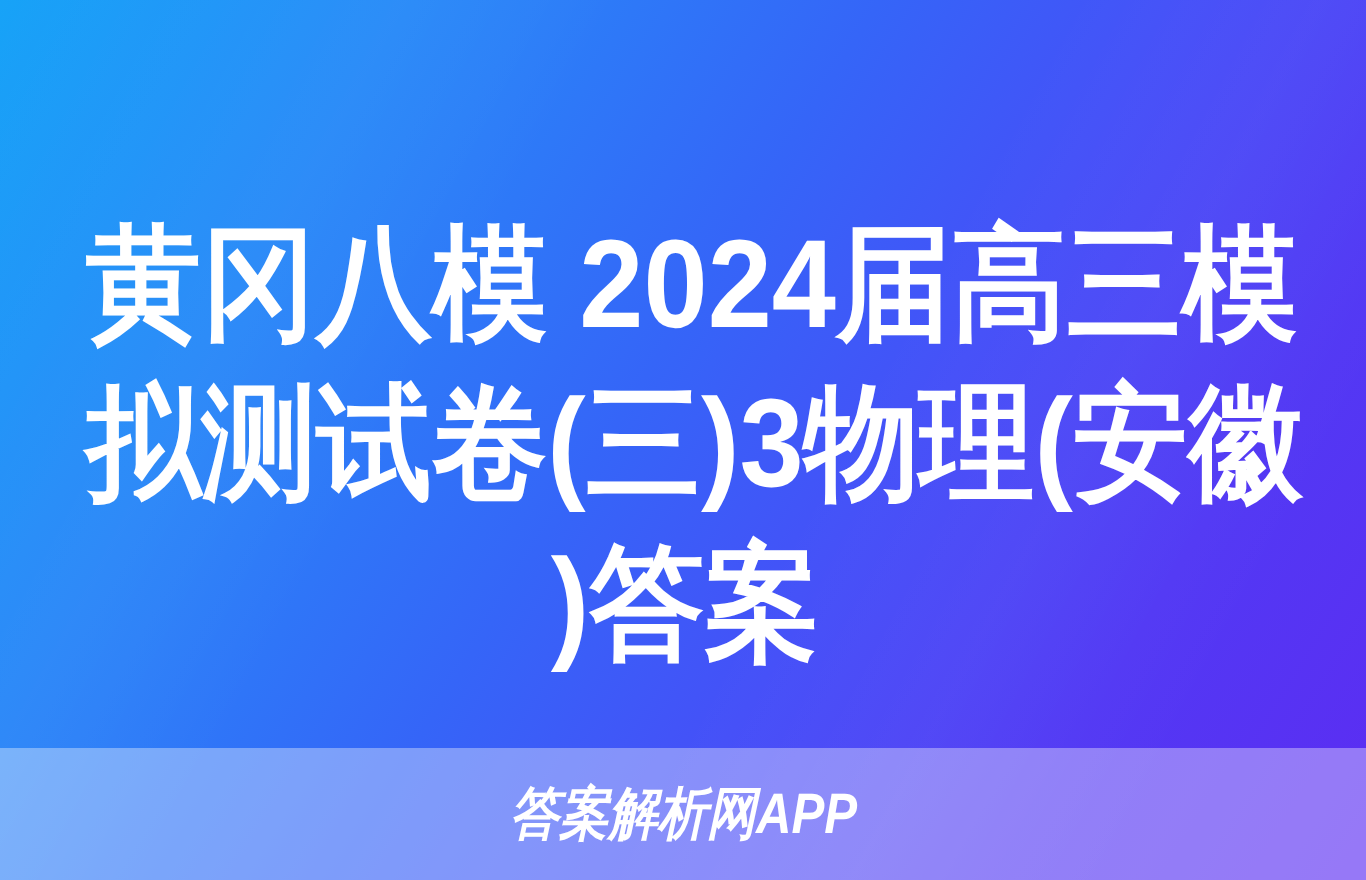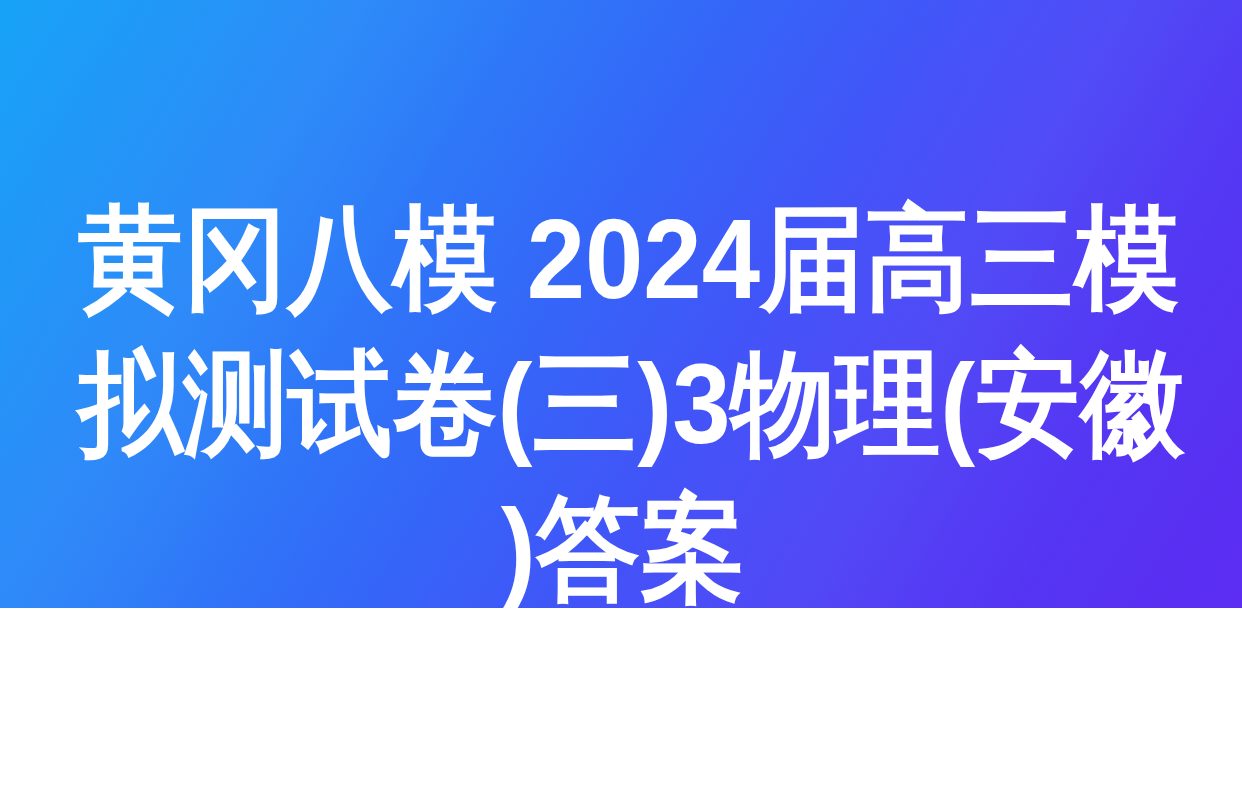--- a/index.html
+++ b/index.html
@@ -7,21 +7,21 @@
     padding: 0;
     background: #ffffff;
   }
   body {
     font-family: "Liberation Sans", "DejaVu Sans", sans-serif;
   }
 
   .poster {
     position: relative;
     width: 1242px;
-    height: 608px;
+    height: 800px;
     overflow: hidden;
     background: linear-gradient(122deg,
         #17a3f7 0%,
         #1f93f8 13%,
         #2b80f8 28%,
         #3565f8 46%,
         #4550f8 62%,
         #5239f4 80%,
         #5c2cf2 100%);
   }
@@ -97,14 +97,17 @@
 <div class="poster">
 
   <div class="sheen"></div>
 
   <div class="title-block">
     <div class="title-line l1">黄冈八模 2024届高三模</div>
     <div class="title-line l2">拟测试卷(三)3物理(安徽</div>
     <div class="title-line l3">)答案</div>
   </div>
 
+  <div class="footer-band">
+    <div class="footer-text">答案解析网APP</div>
+  </div>
 
 </div>
 
 </body></html>

